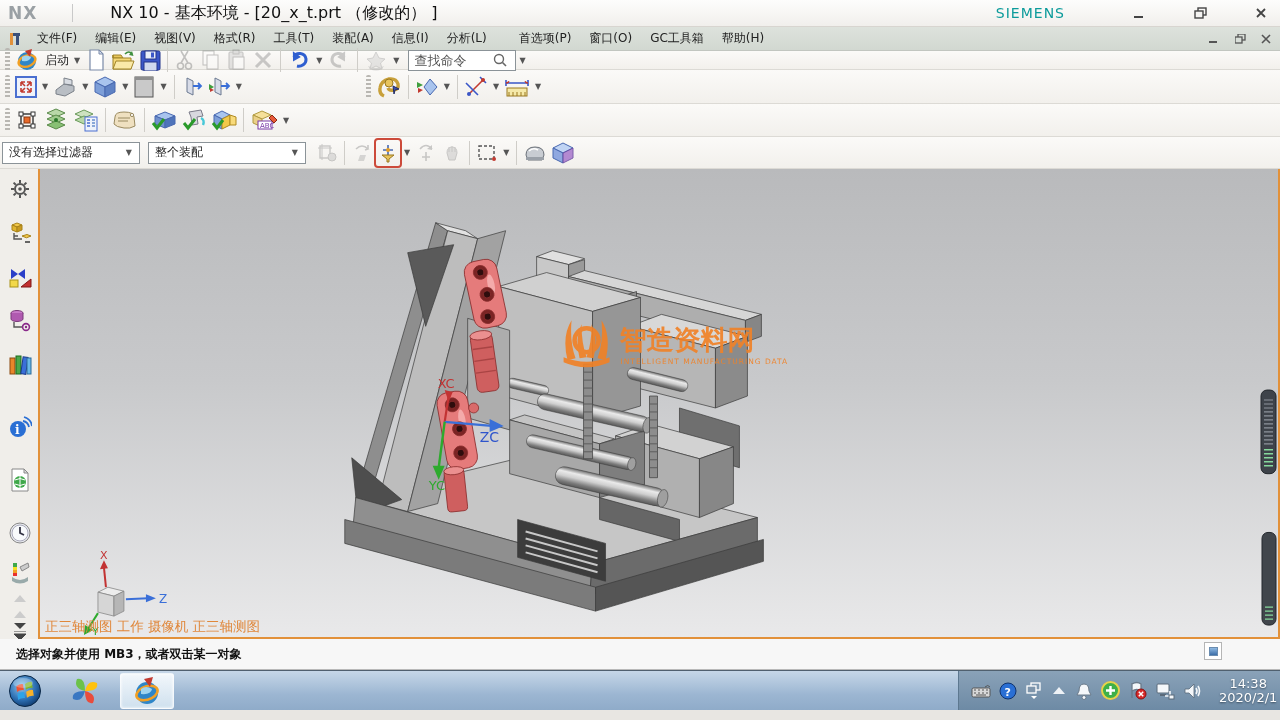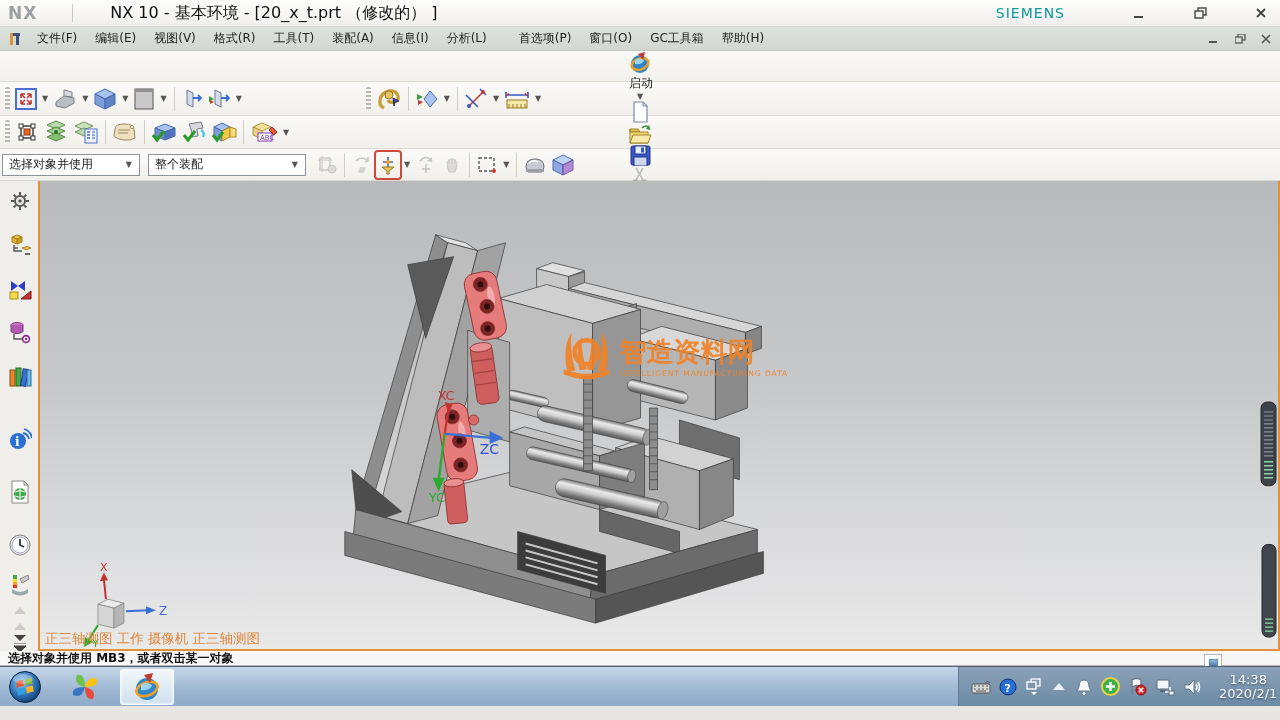--- a/index.html
+++ b/index.html
@@ -22,21 +22,21 @@
   .menubar { height:24px; background:linear-gradient(#dde2dc,#d2d8d1);
     border-bottom:1px solid #c2c6c0; display:flex; align-items:center; padding:0 4px; }
   .menu-part-icon { width:14px; height:16px; margin:0 6px 0 4px; }
   .menu-item { padding:2px 9px; color:#222; white-space:nowrap; border-radius:2px; }
   .menu-spacer { flex:1; }
   .menubar .winbtn { width:20px; height:15px; }
 
   
   .toolbar { background:linear-gradient(#fbfaf8,#f2f0ec); border-bottom:1px solid #dcdad5;
     display:flex; align-items:center; padding:0 2px; }
-  .tb1 { height:31px;flex-direction:column; } .tb2 { height:34px; } .tb3 { height:33px; } .tb4 { height:32px; }
+  .tb1 { height:19px; } .tb2 { height:34px; } .tb3 { height:33px; } .tb4 { height:32px; }
   .grip { width:5px; height:24px; margin:0 3px;
     background:repeating-linear-gradient(#b9b7b2 0 2px, transparent 2px 4px); border-radius:2px; }
   .tsep { width:1px; height:24px; background:#cfcdc8; margin:0 4px; }
   .tbtn { height:28px; min-width:26px; display:flex; align-items:center; justify-content:center;
     border-radius:3px; padding:0 2px; cursor:default; }
   .tbtn.disabled { opacity:.42; filter:grayscale(1); }
   .tbtn svg { display:block; }
   .drop { font-size:8px; color:#555; padding:0 3px; cursor:default; }
   .start-label { margin:0 2px 0 4px; color:#222; }
   .findbox { display:flex; align-items:center; border:1px solid #8b9398; background:#fff;
@@ -54,22 +54,22 @@
 
   
   .main { height:470px; display:flex; background:#c9cacc; position:relative; }
   .resourcebar { width:40px; background:#f0eeea; border-right:2px solid #e2913a; position:relative; }
   .ric { position:absolute; left:8px; width:24px; height:24px; }
   .viewport { flex:1; position:relative; border-right:2px solid #e2913a; border-bottom:2px solid #e2913a;
     background:linear-gradient(#b9babc, #c8c9cb 45%, #e9e9ea 100%); overflow:hidden; }
   .viewport svg.scene { position:absolute; left:0; top:0; width:100%; height:100%; }
 
   
-  .statusbar { height:15px; background:#f7f7f7; border-bottom:1px solid #b9b9b9;
-    display:flex; align-items:center; padding:0 8px; position:relative; }
+  .statusbar { height:31px; background:#f7f7f7; border-bottom:1px solid #b9b9b9;
+    display:flex; align-items:center; padding:0 16px; position:relative; }
   .status-text { color:#111; font-weight:bold; font-size:12px; }
   .status-icon { position:absolute; right:58px; top:3px; width:18px; height:18px;
     border:1px solid #b5b5b5; background:#fff; display:flex; align-items:center; justify-content:center; }
   .status-icon .inner { width:9px; height:9px; background:linear-gradient(#8fb9e2,#3c6ea8); border:1px solid #6a8cb0; }
 
   
   .taskbar { height:40px; background:linear-gradient(#c6d7e8,#9cb6d2 60%,#8fabc9);
     border-top:1px solid #50606f; position:relative; display:flex; align-items:center; }
   .task-left { display:flex; align-items:center; height:100%; padding-left:6px; }
   .orb { width:34px; height:34px; margin:0 14px 0 2px; }
@@ -403,21 +403,21 @@
         <rect x="8" y="14" width="14" height="8" fill="#fff" stroke="#7a3aa8"></rect>
         <text x="10" y="21" font-size="7" fill="#7a3aa8" font-family="DejaVu Sans">ABC</text>
         <path d="M22 8 L27 13 L24 16 L19 11 Z" fill="#e85a3a" stroke="#8a2a10"></path>
       </svg>
     </span>
   <span class="drop">▼</span>
 </div>
 
 <div class="toolbar tb4">
   <span class="combo combo1">
-    <span class="cval">选择对象并使用</span>
+    <span class="cval">没有选择过滤器</span>
     <span class="drop">▼</span>
   </span>
   <span class="combo combo2">
     <span class="cval">整个装配</span>
     <span class="drop">▼</span>
   </span>
   <span class="tbtn disabled">
       <svg width="22" height="22" viewBox="0 0 22 22">
         <rect x="4" y="4" width="10" height="12" fill="none" stroke="#888" stroke-width="1.4"></rect>
         <circle cx="16" cy="15" r="4" fill="#bbb" stroke="#888"></circle>

